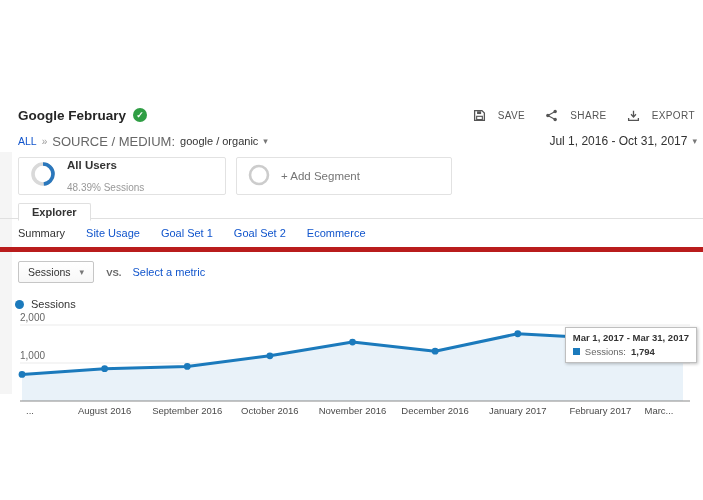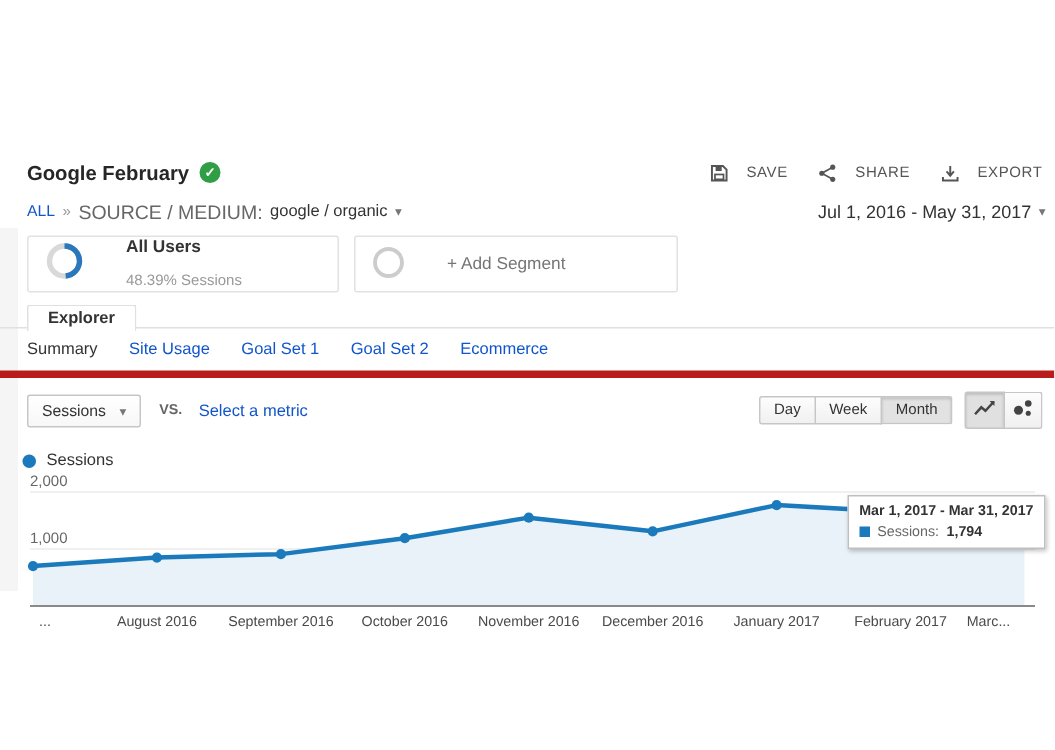--- a/index.html
+++ b/index.html
@@ -25,21 +25,21 @@
   .bc-all { color:#1155cc; font-size:10.5px; cursor:pointer; }
   .bc-sep { color:#999; font-size:10px; }
   .bc-dim { color:#666; font-size:13px; }
   .bc-val { color:#333; font-size:11px; }
   .caret { color:#777; font-size:9px; }
   .daterange { margin-left:auto; font-size:12px; color:#333; cursor:pointer; display:flex; align-items:center; gap:5px; }
 
   
   .segments-row { display:flex; gap:10px; margin:5px 8px 8px 18px; }
   .segment-chip { width:196px; height:36px; border:1px solid #e2e2e2; border-radius:2px; background:#fff;
-                  display:flex; align-items:center; padding-left:10px; gap:27px; cursor:pointer; }
+                  display:flex; align-items:center; padding-left:10px; gap:10px; cursor:pointer; }
   .chip-text .chip-title { font-size:11.5px; font-weight:bold; color:#333; }
   .chip-text .chip-sub { font-size:10px; color:#999; margin-top:11px; }
   .segment-add { width:204px; color:#757575; font-size:11.5px; }
 
   
   .tab-row { padding-left:18px; border-bottom:1px solid #e0e0e0; height:15px; }
   .tab { display:inline-block; padding:2px 13px 2px; border:1px solid #e0e0e0; border-bottom:1px solid #fff;
          background:#fff; font-size:11px; font-weight:bold; color:#333; position:relative; top:-1px;
          border-radius:2px 2px 0 0; cursor:default; }
 
@@ -126,21 +126,21 @@
 
     <div class="toolbar-row">
       <div class="breadcrumb">
         <span class="bc-all">ALL</span>
         <span class="bc-sep">»</span>
         <span class="bc-dim">SOURCE / MEDIUM:</span>
         <span class="bc-val">google / organic</span>
         <span class="caret">▾</span>
       </div>
       <div class="daterange">
-        <span>Jul 1, 2016 - May 31, 2017</span>
+        <span>Jul 1, 2016 - Oct 31, 2017</span>
         <span class="caret">▾</span>
       </div>
     </div>
 
     <div class="segments-row">
       <div class="segment-chip">
         <span>
           <svg width="28" height="28" viewBox="0 0 28 28">
             <circle cx="14" cy="14" r="10" fill="none" stroke="#d9d9d9" stroke-width="3.6"></circle>
             <circle cx="14" cy="14" r="10" fill="none" stroke="#2a77bc" stroke-width="3.6" stroke-dasharray="30.4 32.4" transform="rotate(-90 14 14)"></circle>
@@ -173,42 +173,20 @@
       <span class="subtab">Ecommerce</span>
     </div>
 
     <div class="metric-row">
       <span class="select-btn">
         <span>Sessions</span>
         <span class="caret">▾</span>
       </span>
       <span class="vs">VS.</span>
       <span class="metric-link">Select a metric</span>
-      <div class="right-controls">
-        <div class="seg-group">
-          <span class="seg-btn first">Day</span>
-          <span class="seg-btn">Week</span>
-          <span class="seg-btn last active">Month</span>
-        </div>
-        <div class="seg-group">
-          <span class="icon-btn first active">
-            <span><svg width="15" height="12" viewBox="0 0 16 13">
-                  <path d="M1 11L5.5 6l3 2.5L14.5 2" stroke="#444" stroke-width="1.8" fill="none"></path>
-                  <path d="M11.5 1.5h3.5v3.5" fill="#444"></path>
-                </svg></span>
-          </span>
-          <span class="icon-btn last">
-            <span><svg width="14" height="12" viewBox="0 0 14 12">
-                  <circle cx="4" cy="7.5" r="3" fill="#444"></circle>
-                  <circle cx="10.5" cy="3" r="2.2" fill="#444"></circle>
-                  <circle cx="10.5" cy="9.5" r="1.7" fill="#444"></circle>
-                </svg></span>
-          </span>
-        </div>
-      </div>
     </div>
 
     <div class="legend-row">
       <span class="legend-dot" style="background: rgb(27, 122, 188);"></span>
       <span class="legend-label">Sessions</span>
     </div>
 
     <div class="chart-wrap">
       <svg id="chart-svg" width="703" height="125" viewBox="0 0 703 125">
           <line x1="20" y1="50" x2="690" y2="50" stroke="#ebebeb" stroke-width="1"></line>

